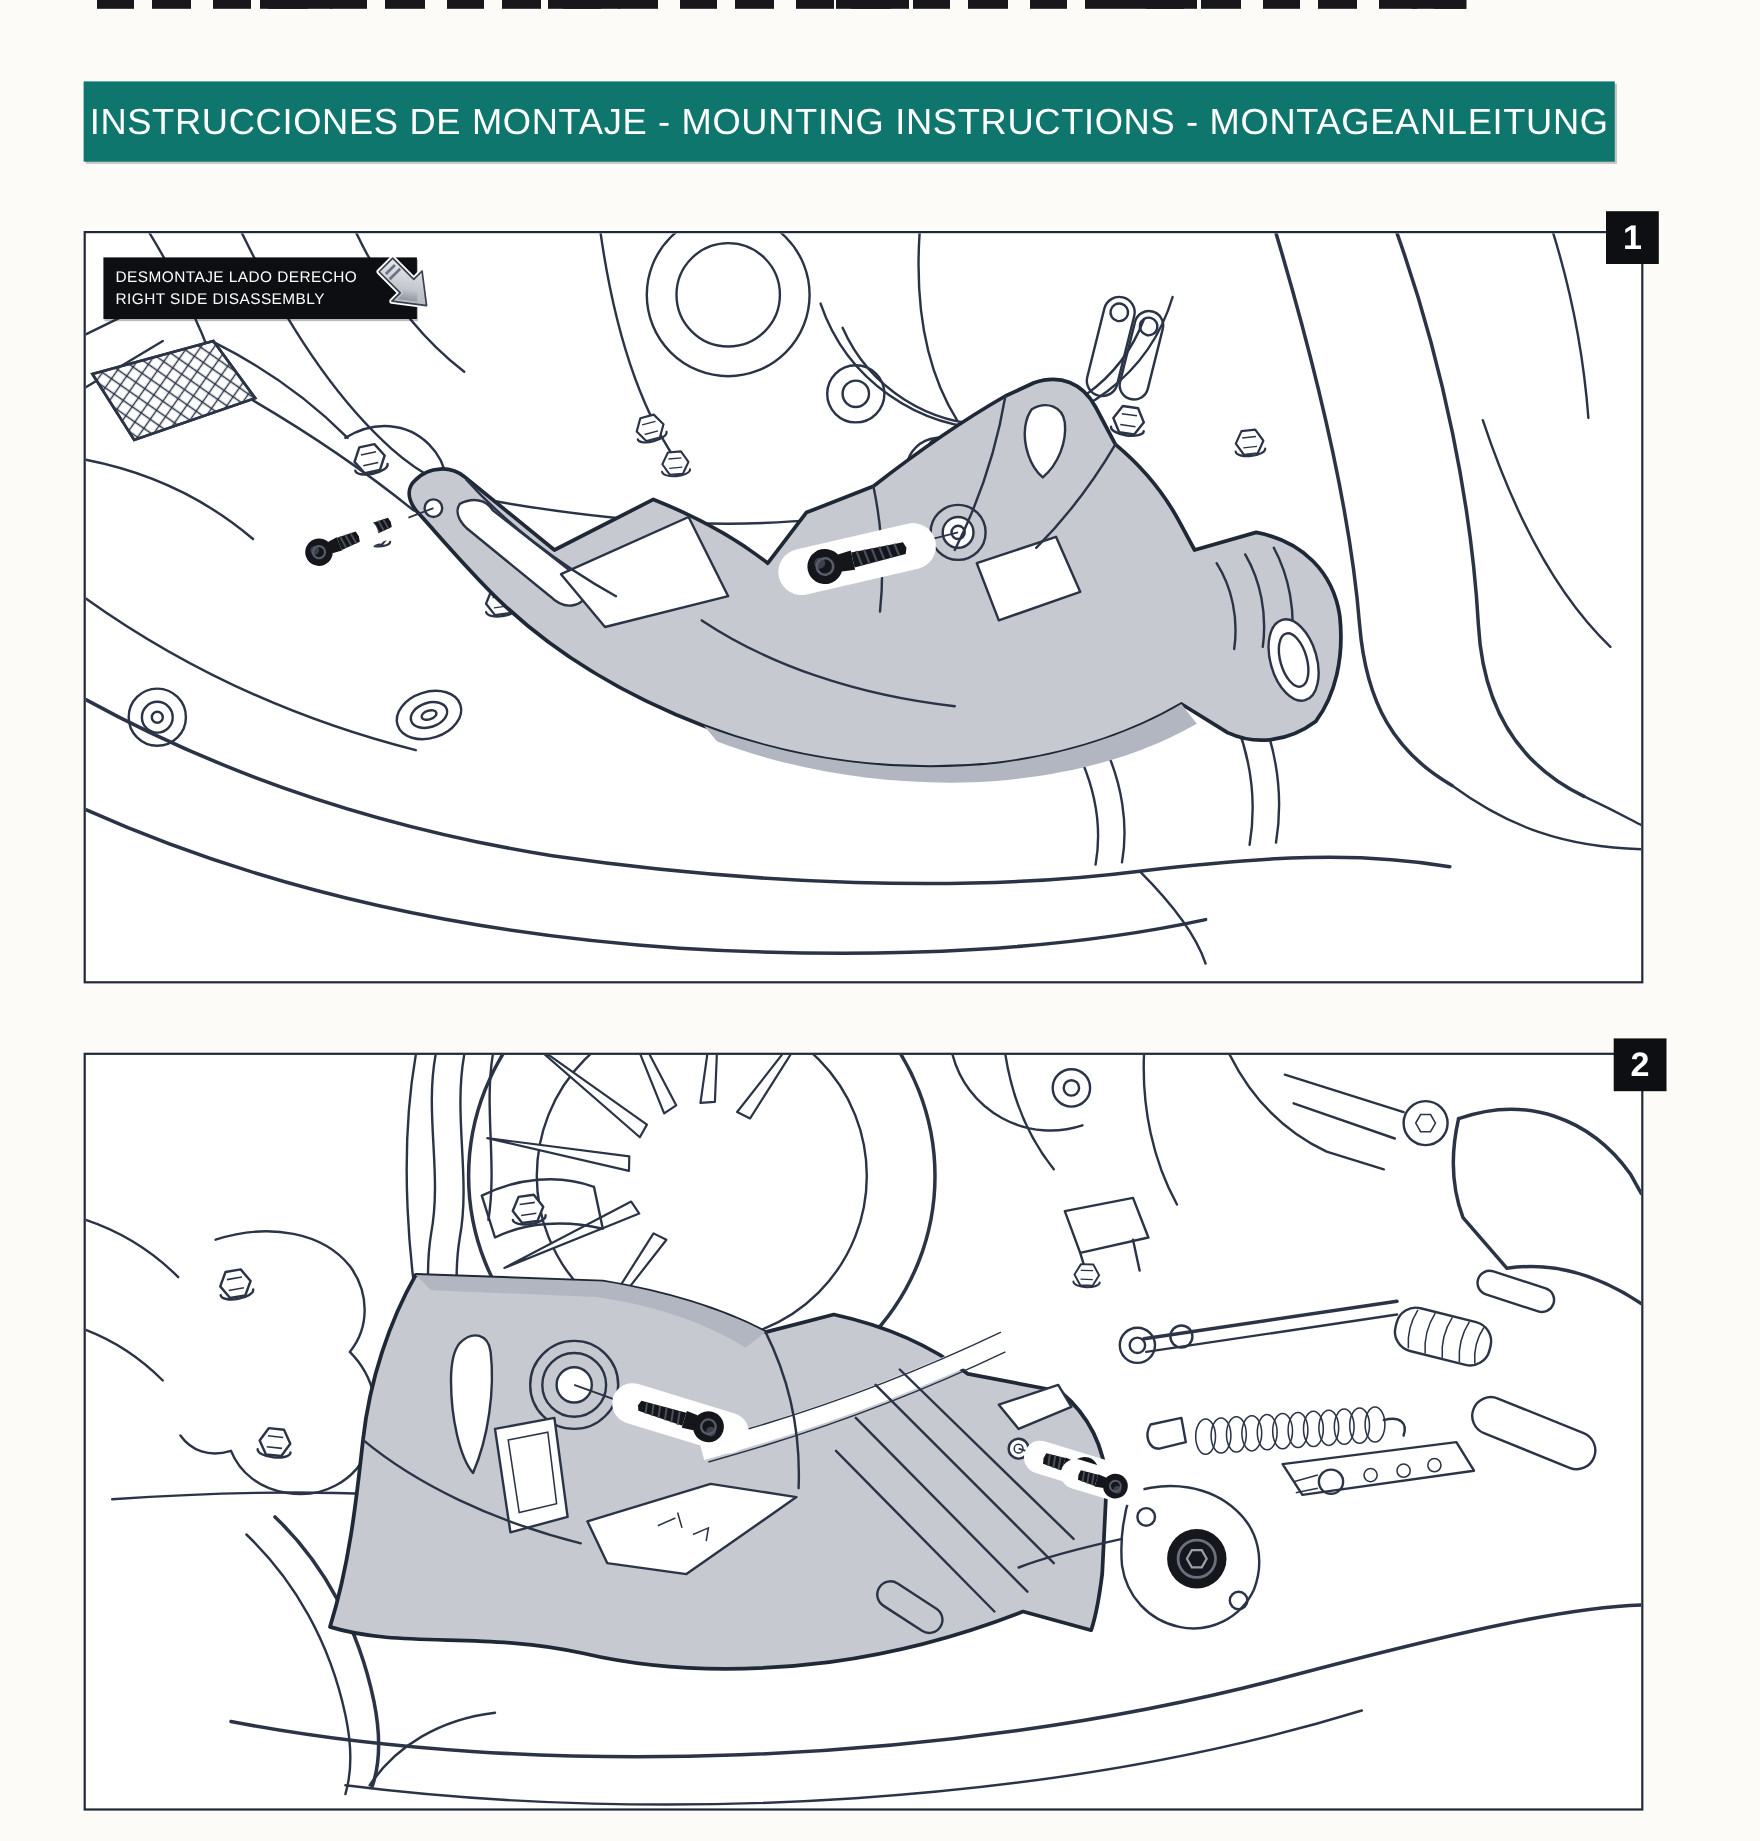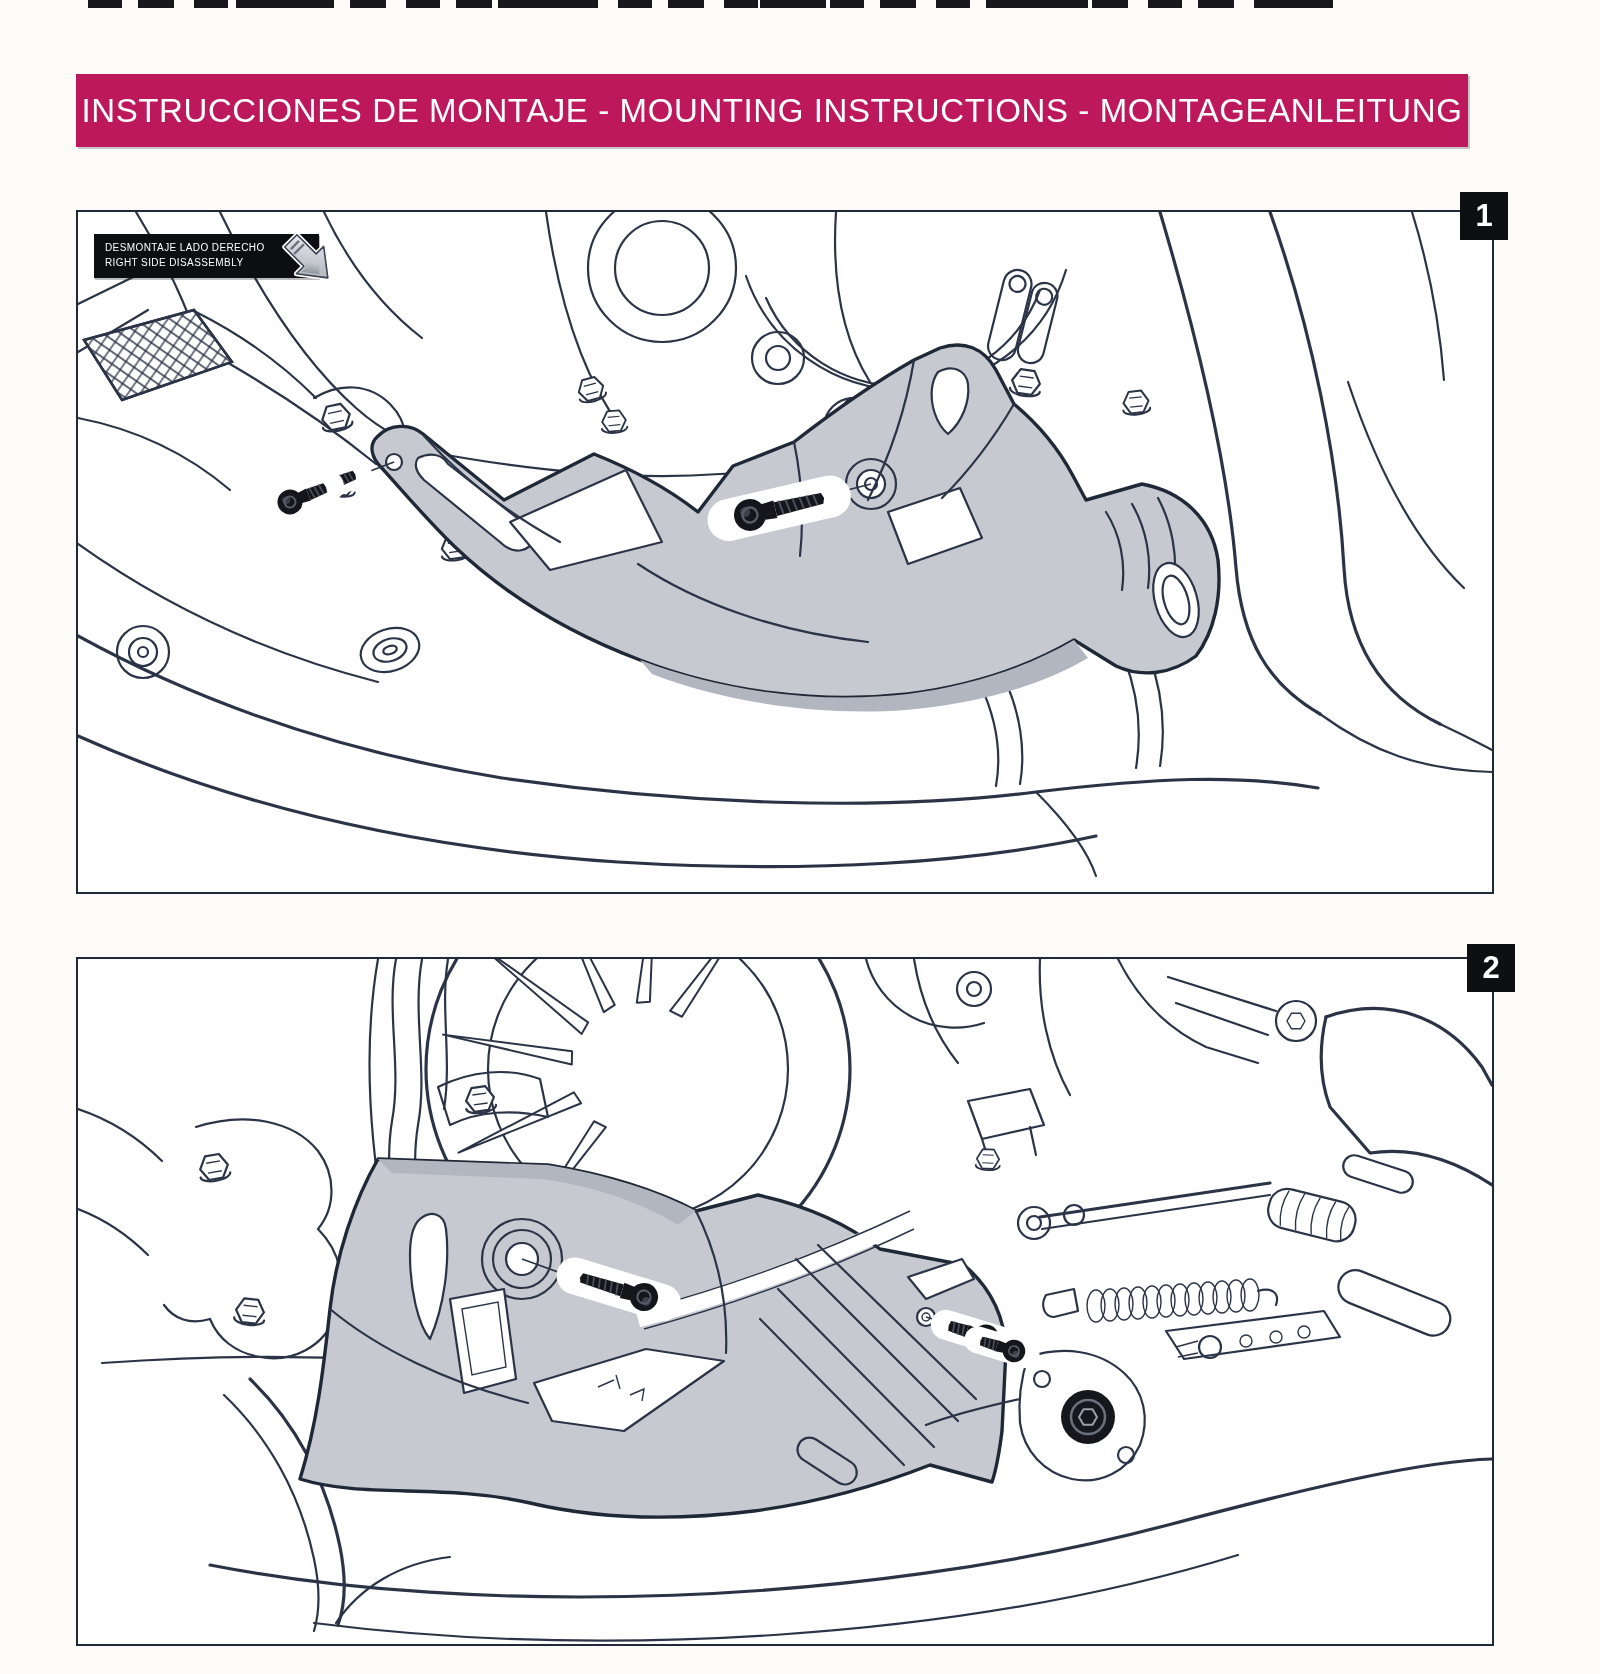--- a/index.html
+++ b/index.html
@@ -11,21 +11,21 @@
   }
   
   .crop-strip{
     position:absolute;left:88px;top:0;width:1245px;height:8px;
     background-image:
       repeating-linear-gradient(90deg,#17171c 0 34px,transparent 34px 50px,#17171c 50px 86px,transparent 86px 106px),
       repeating-linear-gradient(90deg,transparent 0 148px,#17171c 148px 214px,transparent 214px 262px);
   }
   .header-bar{
     position:absolute;left:76px;top:74px;width:1392px;height:73px;
-    background:#be185d;color:#fff;
+    background:#0f766e;color:#fff;
     display:flex;align-items:center;justify-content:center;
     box-shadow:2px 2px 0 rgba(40,40,40,.25);
   }
   .header-bar span{
     font-size:33px;letter-spacing:.6px;font-weight:400;white-space:nowrap;
   }
   .panel{
     position:absolute;left:76px;width:1414px;
     border:2px solid #202938;background:#fff;
   }
@@ -36,21 +36,21 @@
   .step-badge{
     position:absolute;width:48px;height:48px;background:#0e0f13;
     color:#fff;display:flex;align-items:center;justify-content:center;
     font-size:31px;font-weight:bold;z-index:5;
   }
   .badge-1{top:-20px;right:-16px;}
   .badge-2{top:-15px;right:-23px;}
   .step-label{
     position:absolute;z-index:4;background:#0d0e11;color:#fff;
     padding:7px 54px 8px 11px;line-height:1.45;
-    font-size:10px;letter-spacing:.4px;white-space:nowrap;
+    font-size:14px;letter-spacing:.4px;white-space:nowrap;
     box-shadow:1px 2px 0 rgba(30,30,30,.3);
   }
   .label-1{left:16px;top:22px;}
   .label-2{left:17px;top:48px;}
   .label-arrow{
     position:absolute;right:-22px;top:-4px;width:62px;height:64px;
   }
   
   .ln{fill:none;stroke:#2b3447;stroke-width:2.2;stroke-linecap:round;stroke-linejoin:round}
   .ln3{fill:none;stroke:#2b3447;stroke-width:3.2;stroke-linecap:round;stroke-linejoin:round}

